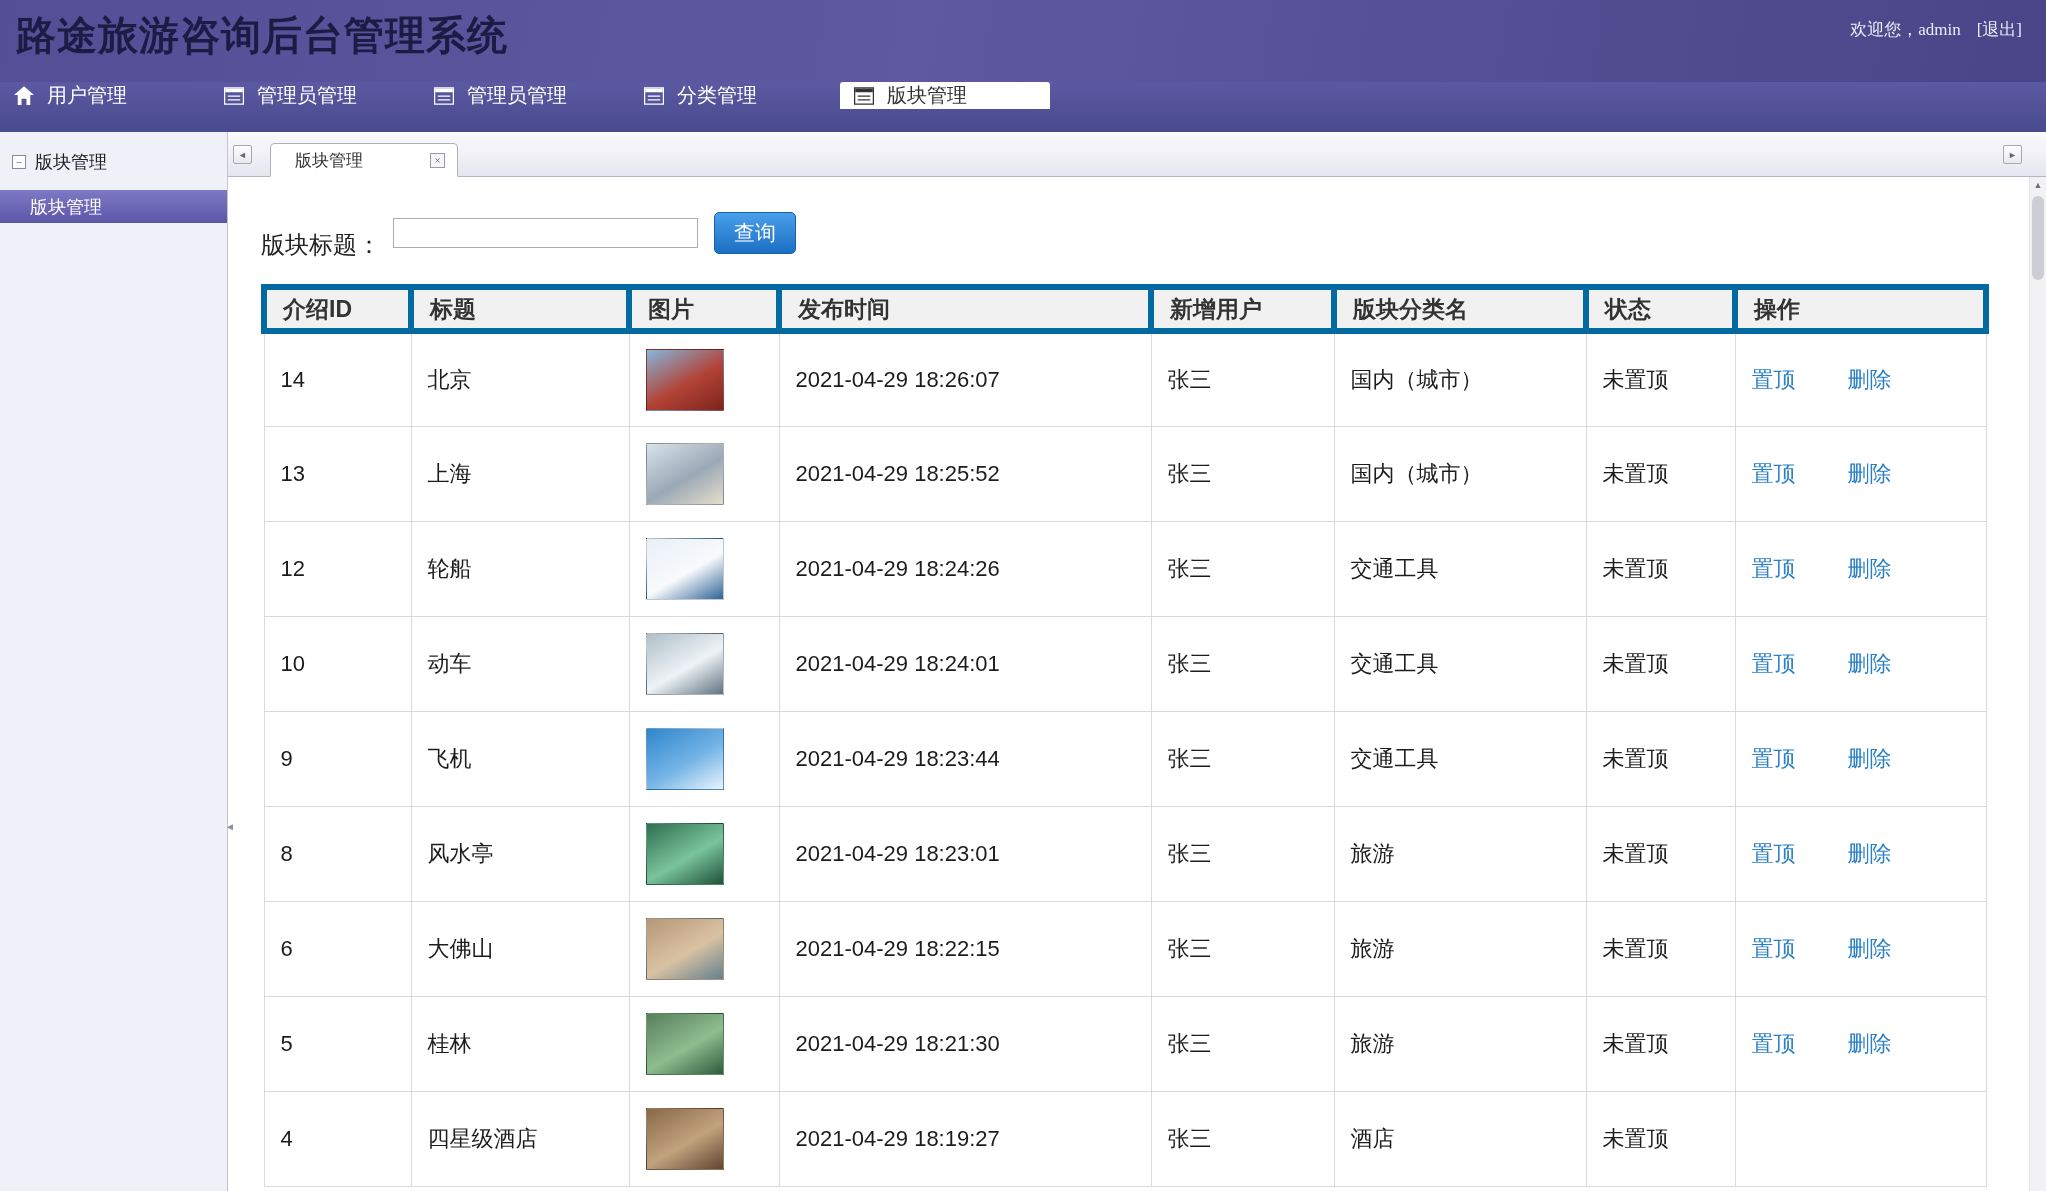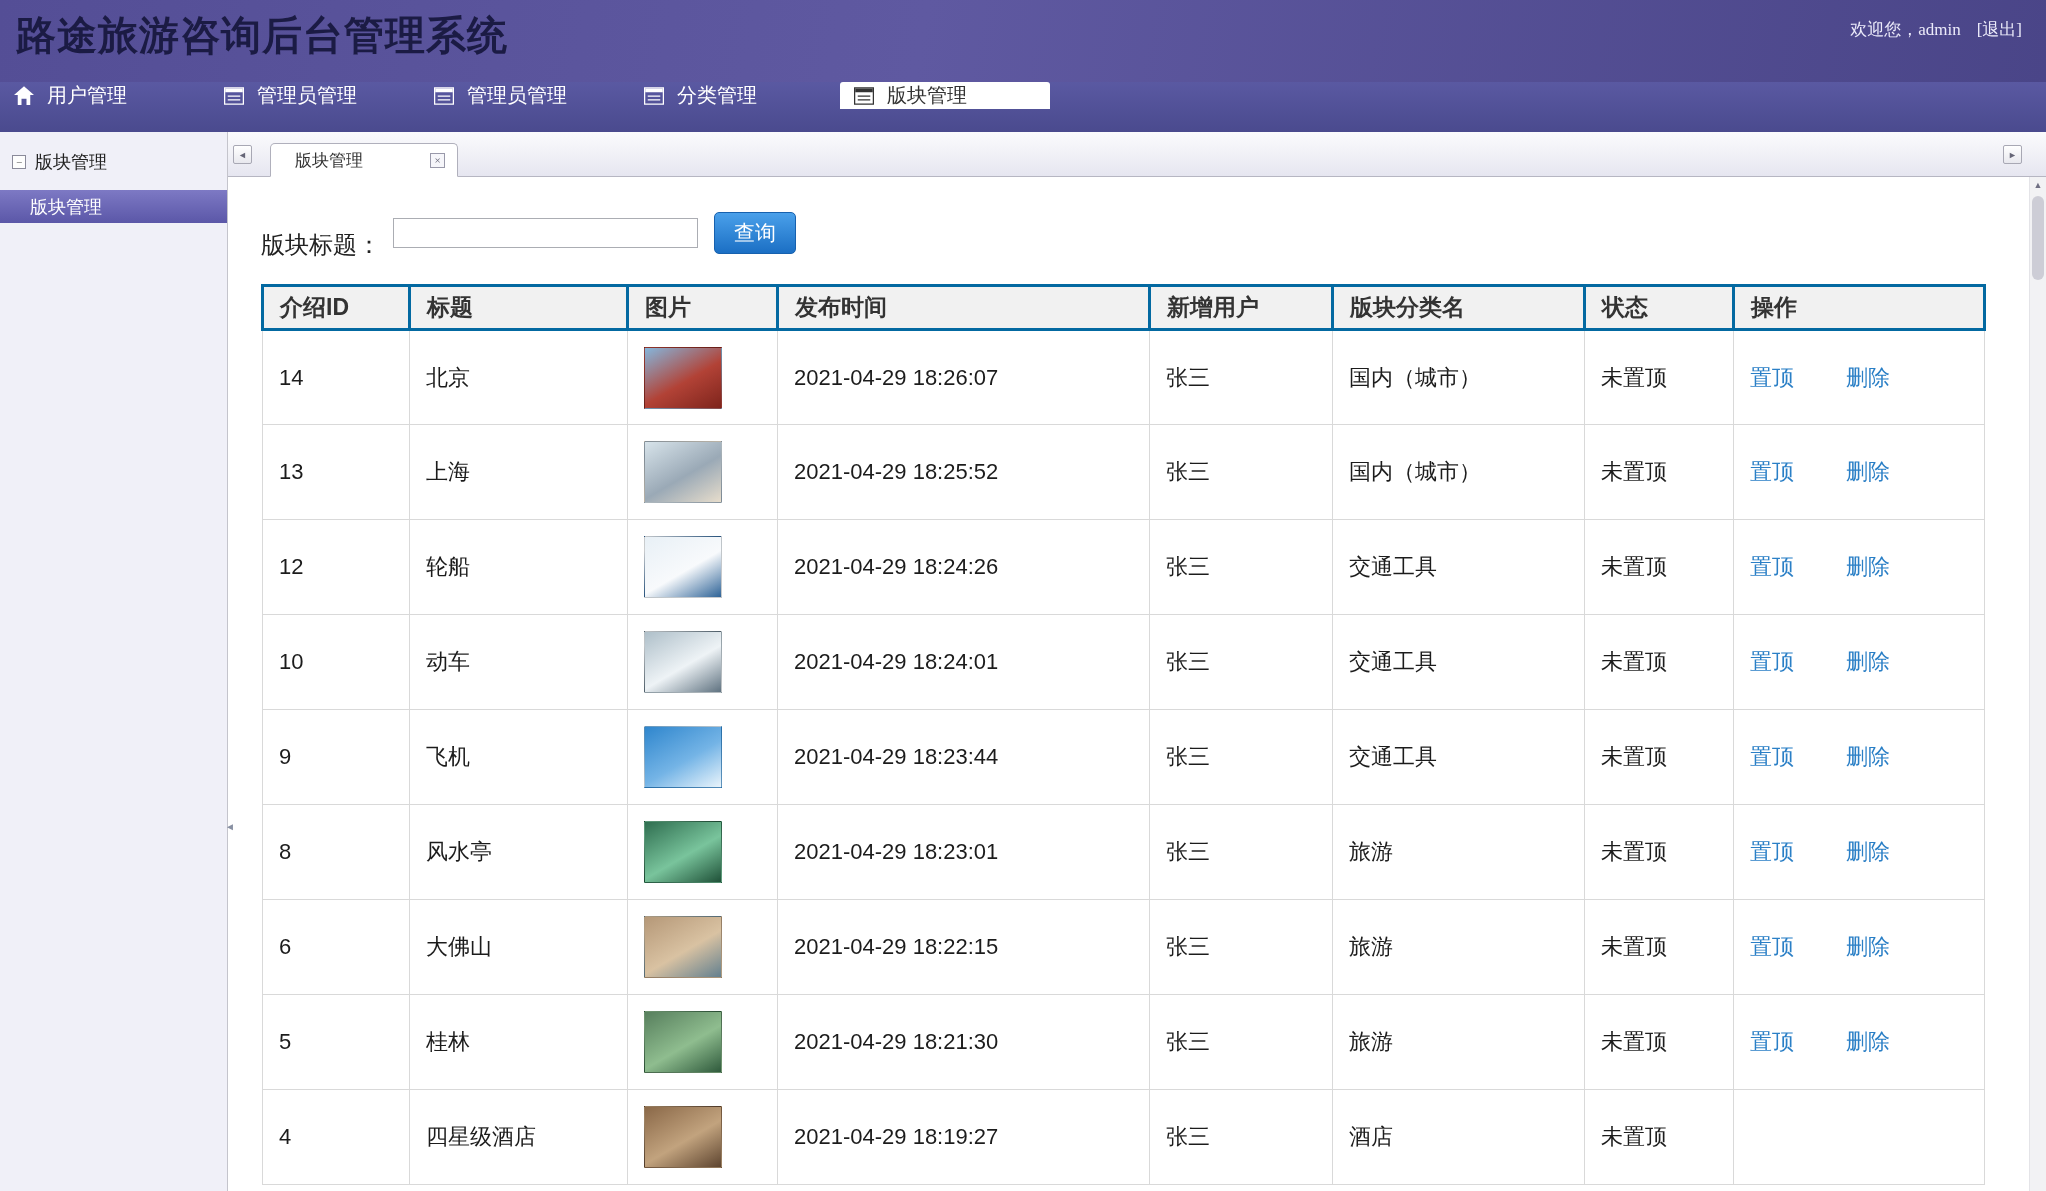--- a/index.html
+++ b/index.html
@@ -103,21 +103,21 @@
     margin-left:16px; width:82px; height:42px; cursor:pointer;
     background:linear-gradient(180deg,#4aa0ea 0%,#1b6fc4 100%);
     border:1px solid #1761ae; border-radius:5px; color:#fff; font-size:21px;
   }
 
   
   .data-table {
     margin-top:23px; border-collapse:collapse; table-layout:fixed; width:1722px;
   }
   .data-table th {
-    background:#f1f1f1; border:3px solid #0369a1; height:44px;
+    background:#f1f1f1; border:6px solid #0369a1; height:44px;
     text-align:left; padding:0 0 0 16px; font-size:23px; font-weight:700; color:#333;
   }
   .data-table td {
     border:1px solid #d9d9d9; height:95px; vertical-align:middle;
     padding:0 0 0 16px; font-size:22px; color:#1c1c1c;
   }
   .thumb { width:78px; height:62px; border:1px solid rgba(0,0,0,.18); }
   .op-link { color:#2a7fc6; text-decoration:none; cursor:pointer; margin-right:52px; }
   .op-link.last { margin-right:0; }
 

